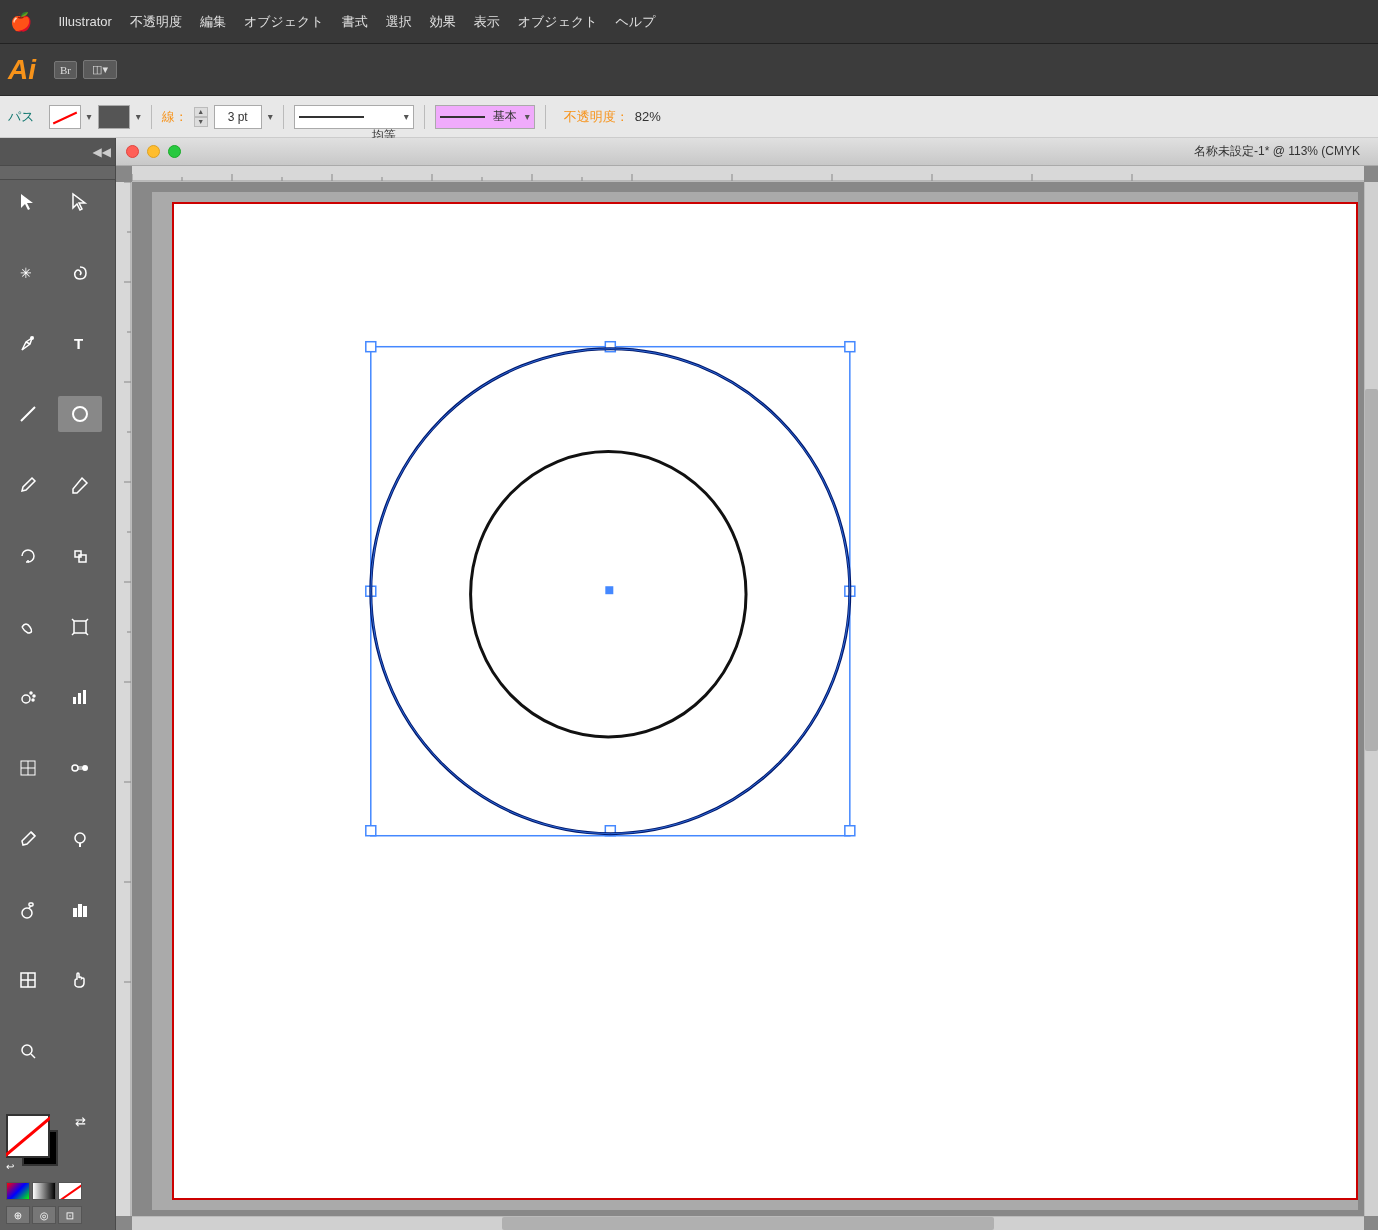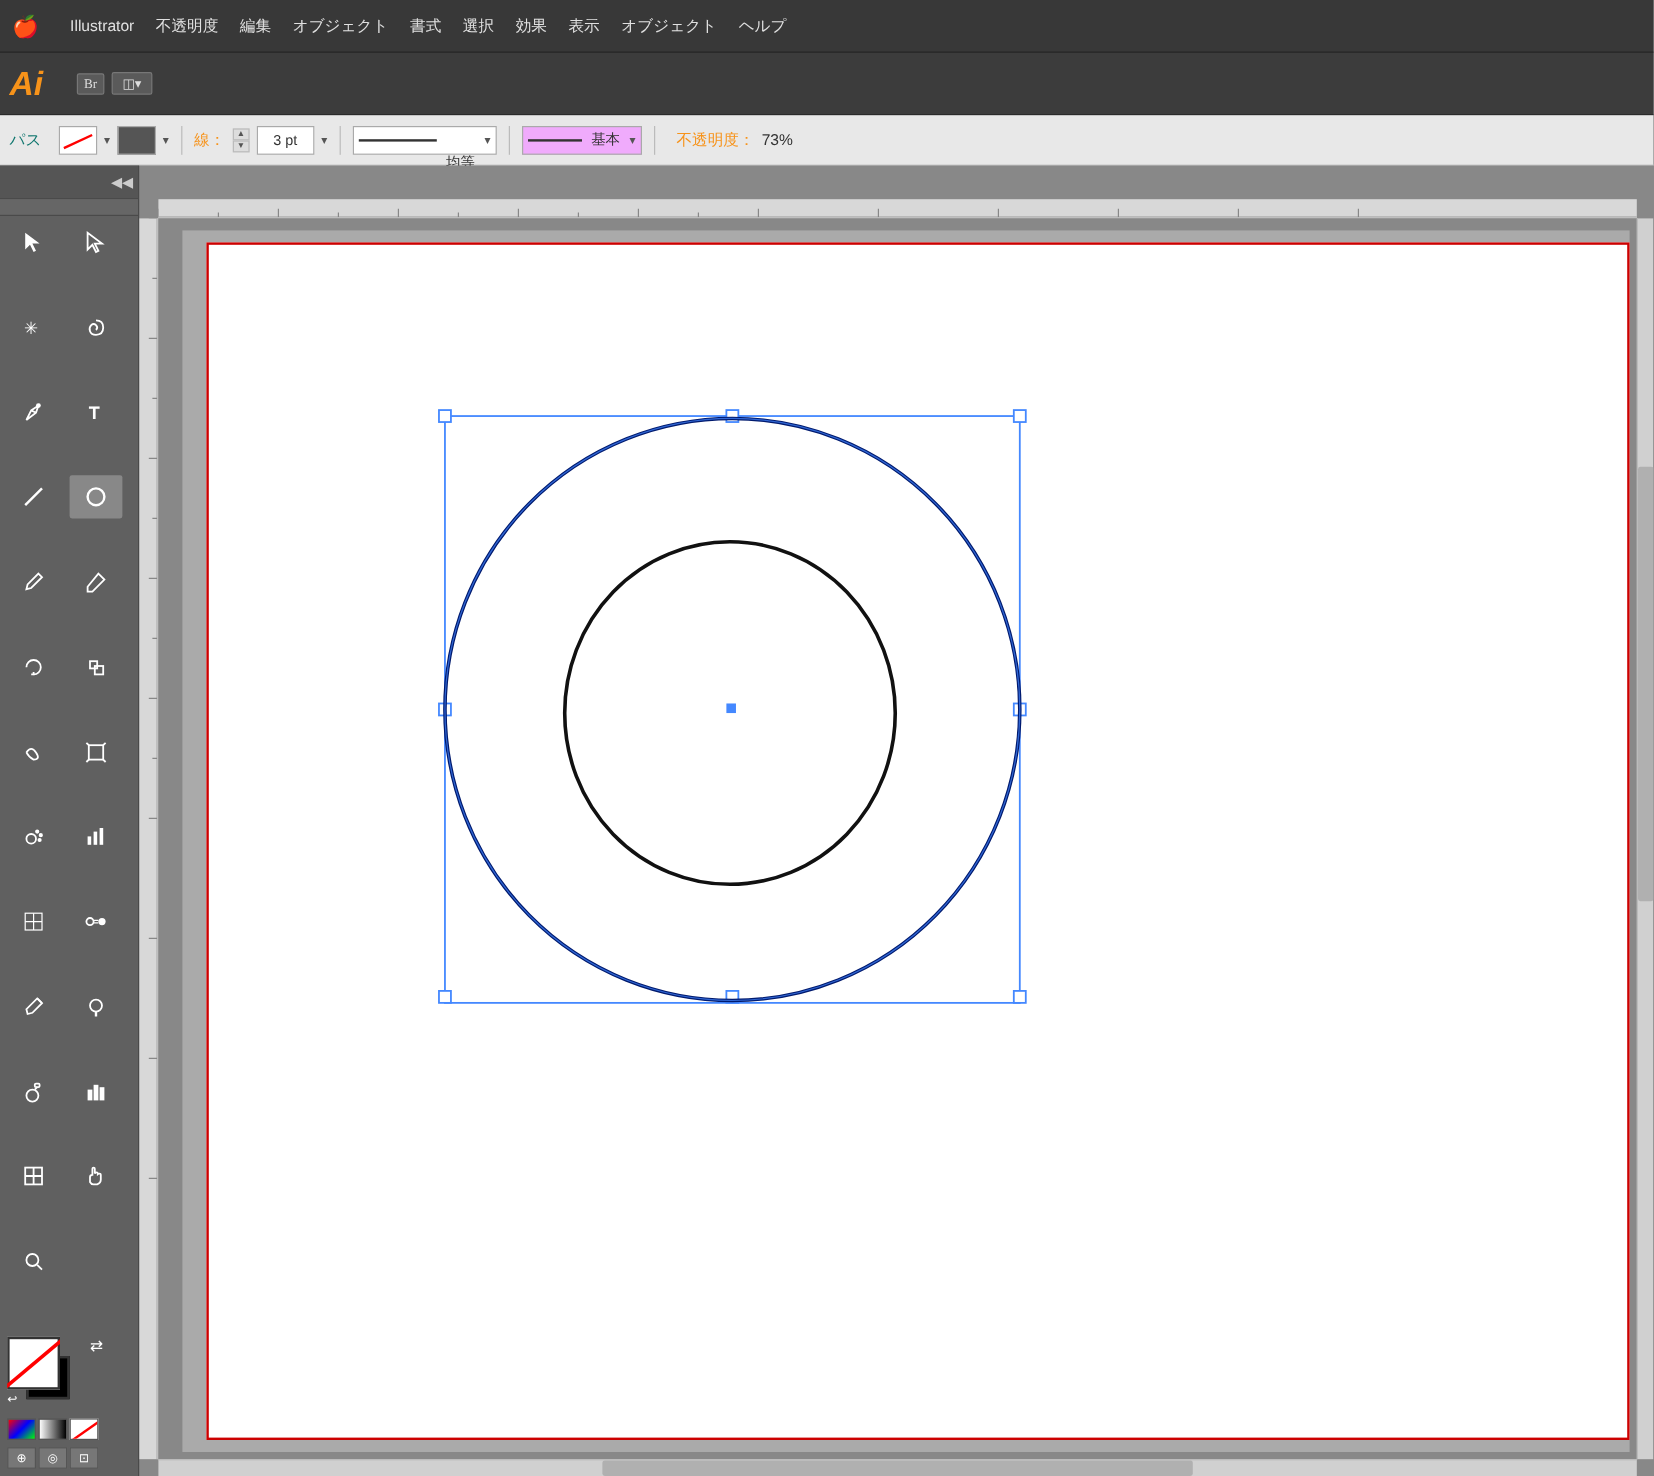--- a/index.html
+++ b/index.html
@@ -43,21 +43,21 @@
       align-items: center;
       padding: 0 8px;
       gap: 6px;
       border-bottom: 1px solid #2a2a2a;
     }
     .ai-logo {
       font-size: 28px;
       font-weight: bold;
       color: #f7931a;
       font-style: italic;
-      margin-right: 22px;
+      margin-right: 12px;
       line-height: 1;
     }
     .br-btn {
       background: #5a5a5a;
       color: #ddd;
       font-size: 11px;
       padding: 2px 5px;
       border-radius: 2px;
       cursor: pointer;
       border: 1px solid #777;
@@ -373,21 +373,21 @@
   </div>
   <div class="toolbar2-separator"></div>
 
   <div class="profile-select">
     <div class="line-style-line"></div>
     <span>基本</span>
     <span class="arrow-down">▾</span>
   </div>
   <div class="toolbar2-separator"></div>
   <span class="futomei-label">不透明度：</span>
-  <span class="opacity-value">73%</span>
+  <span class="opacity-value">82%</span>
 </div>
 
 <div id="main-area">
 
   <div id="sidebar">
     <div class="sidebar-top-bar">
       <span class="double-arrow">◀◀</span>
     </div>
     <div class="ruler-corner"></div>
     <div class="tool-grid">
@@ -597,20 +597,26 @@
       <div style="display:flex;gap:2px;">
         <div style="width:24px;height:18px;background:#777;border:1px solid #555;cursor:pointer;display:flex;align-items:center;justify-content:center;color:white;font-size:10px;">⊕</div>
         <div style="width:24px;height:18px;background:#777;border:1px solid #555;cursor:pointer;display:flex;align-items:center;justify-content:center;color:white;font-size:10px;">◎</div>
         <div style="width:24px;height:18px;background:#777;border:1px solid #555;cursor:pointer;display:flex;align-items:center;justify-content:center;color:white;font-size:10px;">⊡</div>
       </div>
     </div>
   </div>
 
   <div id="canvas-area">
 
+    <div class="window-titlebar">
+      <div class="traffic-light tl-red"></div>
+      <div class="traffic-light tl-yellow"></div>
+      <div class="traffic-light tl-green"></div>
+      <div class="window-title">名称未設定-1* @ 113% (CMYK</div>
+    </div>
 
     <div style="position:absolute;top:28px;left:16px;right:14px;height:16px;background:#d8d8d8;border-bottom:1px solid #bbb;overflow:hidden;">
       <svg width="100%" height="100%" style="position:absolute;top:0;left:0;">
         <line x1="0" y1="15" x2="2000" y2="15" stroke="#999" stroke-width="1"></line>
 
         <g stroke="#888" stroke-width="1">
           <line x1="0" y1="8" x2="0" y2="16"></line>
           <line x1="50" y1="11" x2="50" y2="16"></line>
           <line x1="100" y1="8" x2="100" y2="16"></line>
           <line x1="150" y1="11" x2="150" y2="16"></line>

